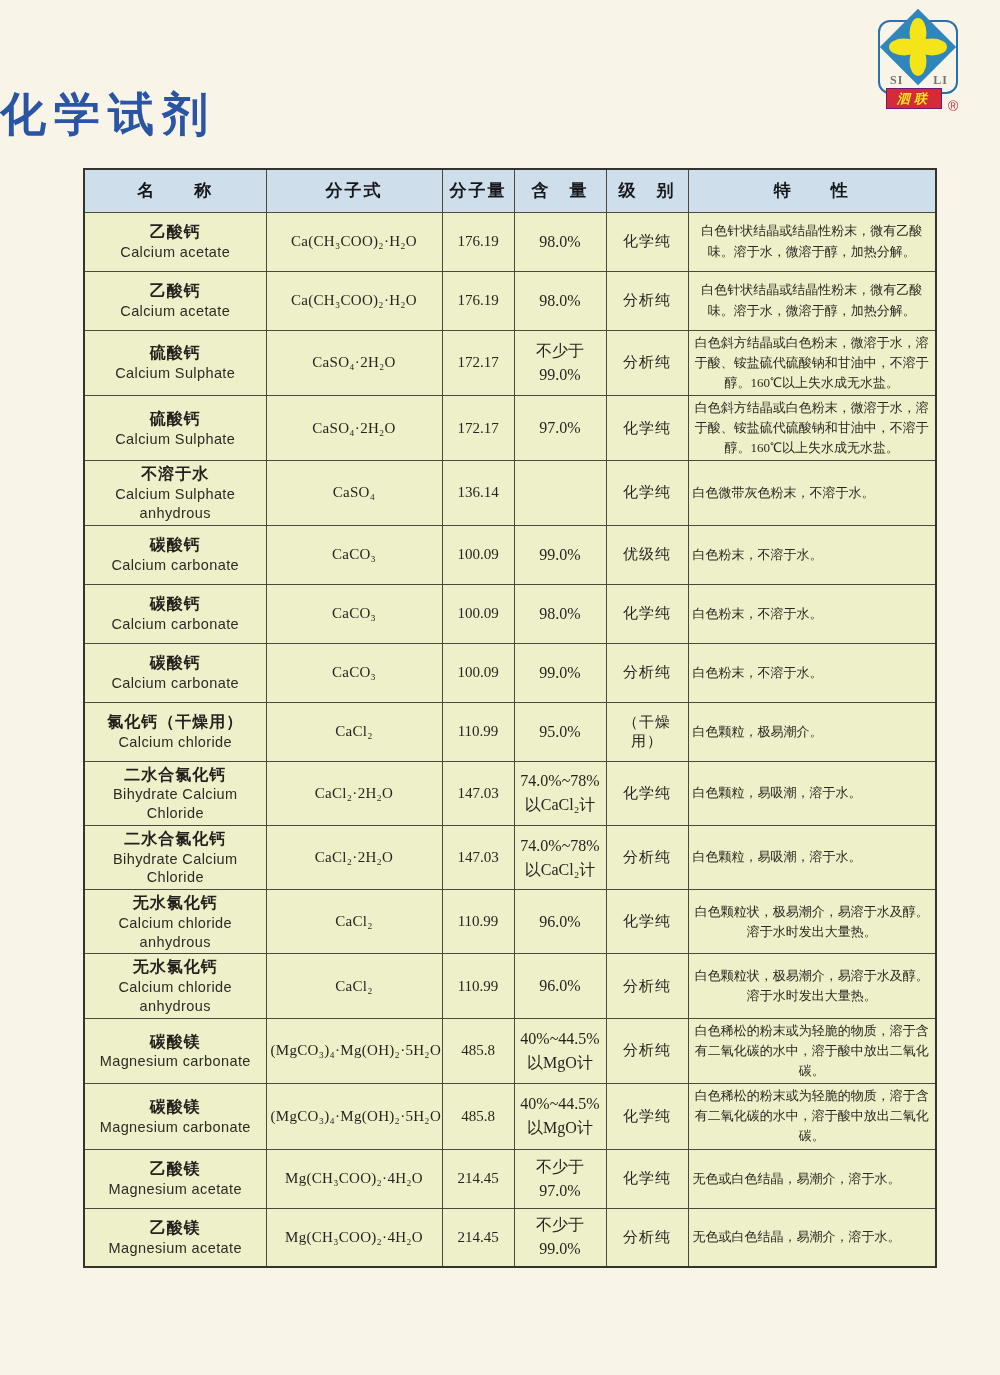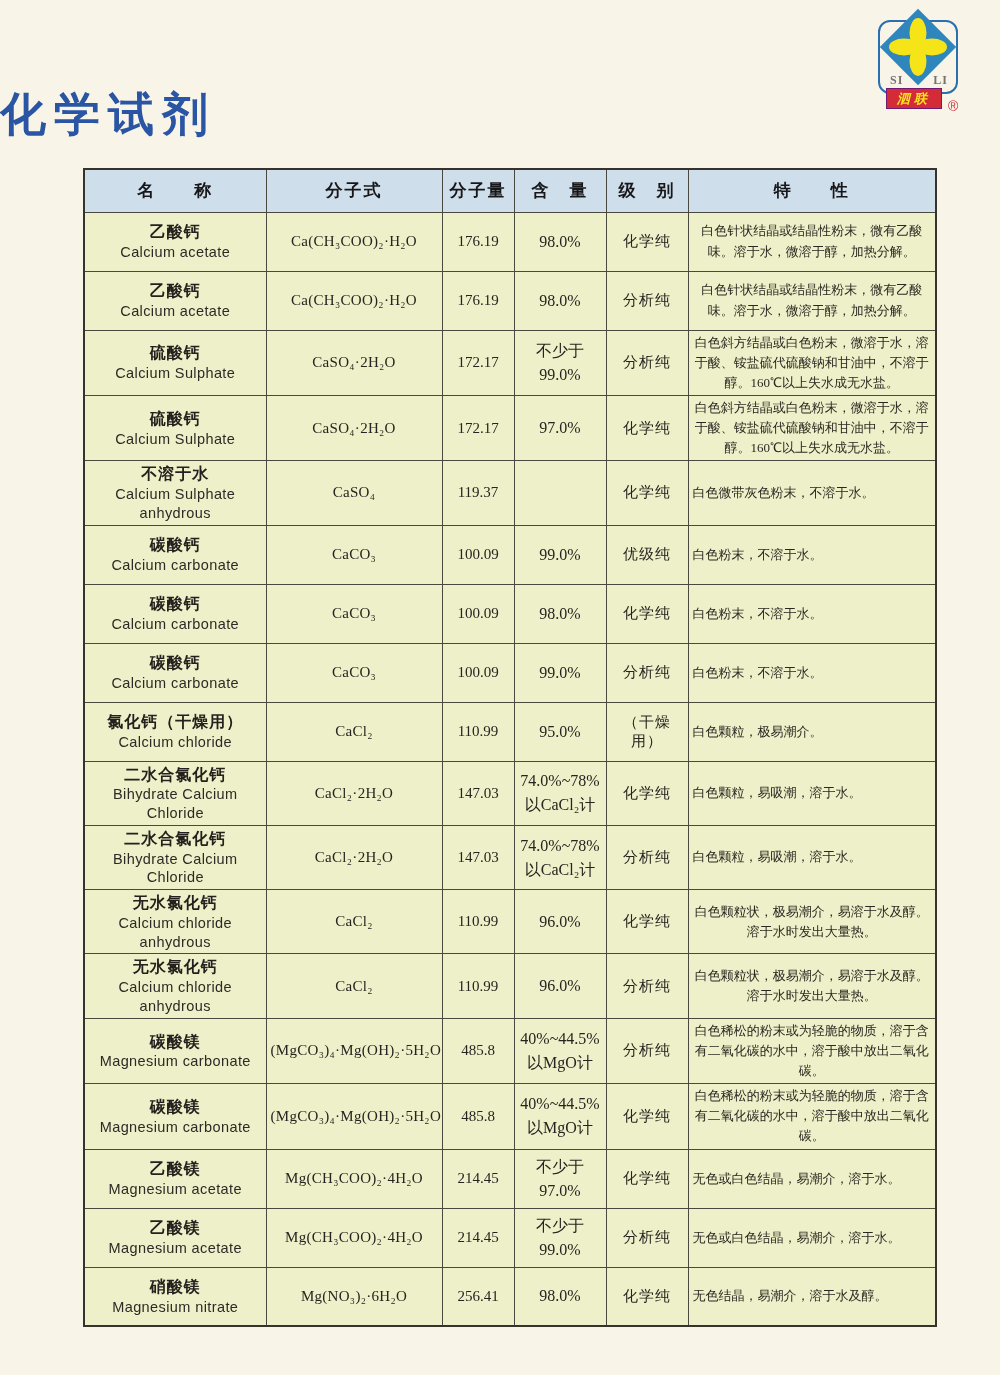--- a/index.html
+++ b/index.html
@@ -199,21 +199,21 @@
     <td class="cell-content">97.0%</td>
     <td class="cell-grade">化学纯</td>
     <td class="cell-property">白色斜方结晶或白色粉末，微溶于水，溶于酸、铵盐硫代硫酸钠和甘油中，不溶于醇。160℃以上失水成无水盐。</td>
   </tr>
       <tr>
     <td class="cell-name">
       <span class="zh">不溶于水</span>
       <span class="en">Calcium Sulphate anhydrous</span>
     </td>
     <td class="cell-formula">CaSO₄</td>
-    <td class="cell-weight">119.37</td>
+    <td class="cell-weight">136.14</td>
     <td class="cell-content"></td>
     <td class="cell-grade">化学纯</td>
     <td class="cell-property short">白色微带灰色粉末，不溶于水。</td>
   </tr>
       <tr>
     <td class="cell-name">
       <span class="zh">碳酸钙</span>
       <span class="en">Calcium carbonate</span>
     </td>
     <td class="cell-formula">CaCO₃</td>
@@ -342,25 +342,14 @@
       <span class="zh">乙酸镁</span>
       <span class="en">Magnesium acetate</span>
     </td>
     <td class="cell-formula">Mg(CH₃COO)₂·4H₂O</td>
     <td class="cell-weight">214.45</td>
     <td class="cell-content">不少于
 99.0%</td>
     <td class="cell-grade">分析纯</td>
     <td class="cell-property short">无色或白色结晶，易潮介，溶于水。</td>
   </tr>
-      <tr>
-    <td class="cell-name">
-      <span class="zh">硝酸镁</span>
-      <span class="en">Magnesium nitrate</span>
-    </td>
-    <td class="cell-formula">Mg(NO₃)₂·6H₂O</td>
-    <td class="cell-weight">256.41</td>
-    <td class="cell-content">98.0%</td>
-    <td class="cell-grade">化学纯</td>
-    <td class="cell-property short">无色结晶，易潮介，溶于水及醇。</td>
-  </tr>
     </tbody>
 </table>
 
 </body></html>

